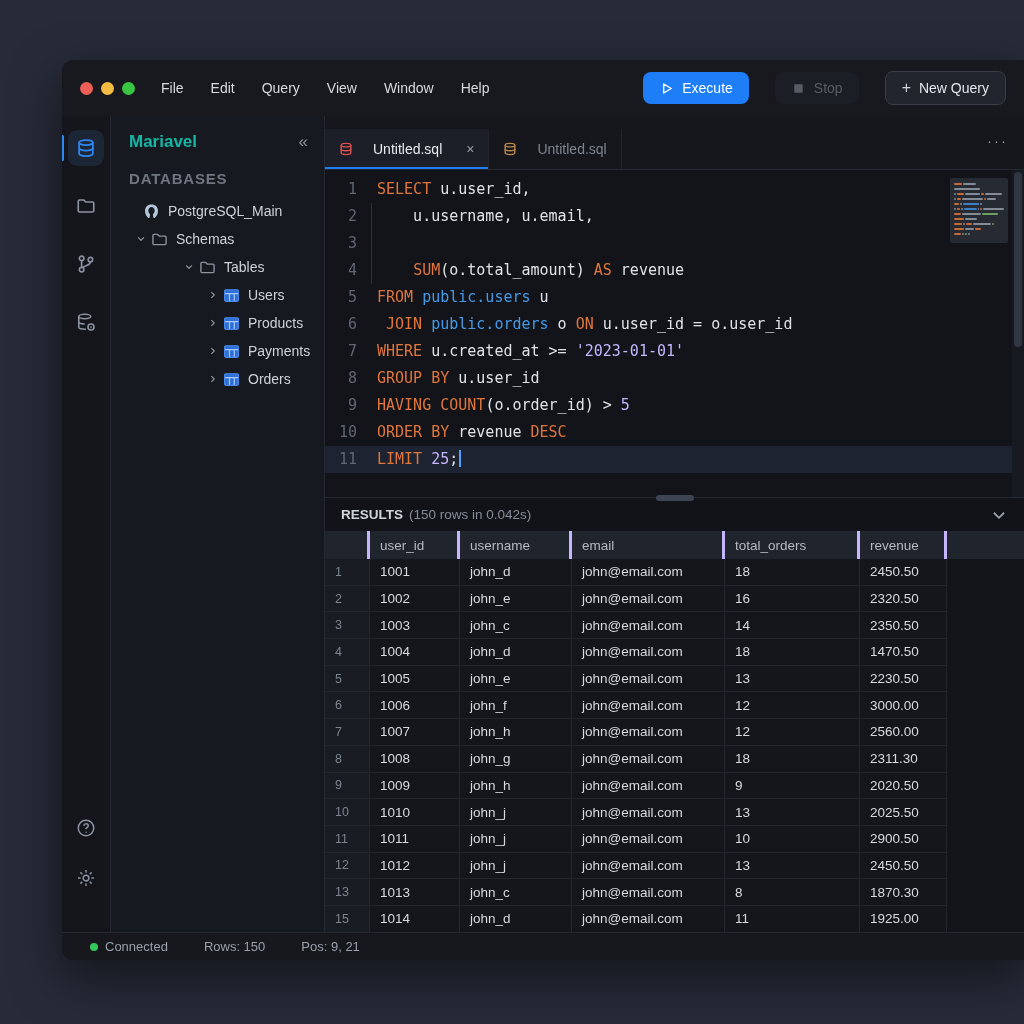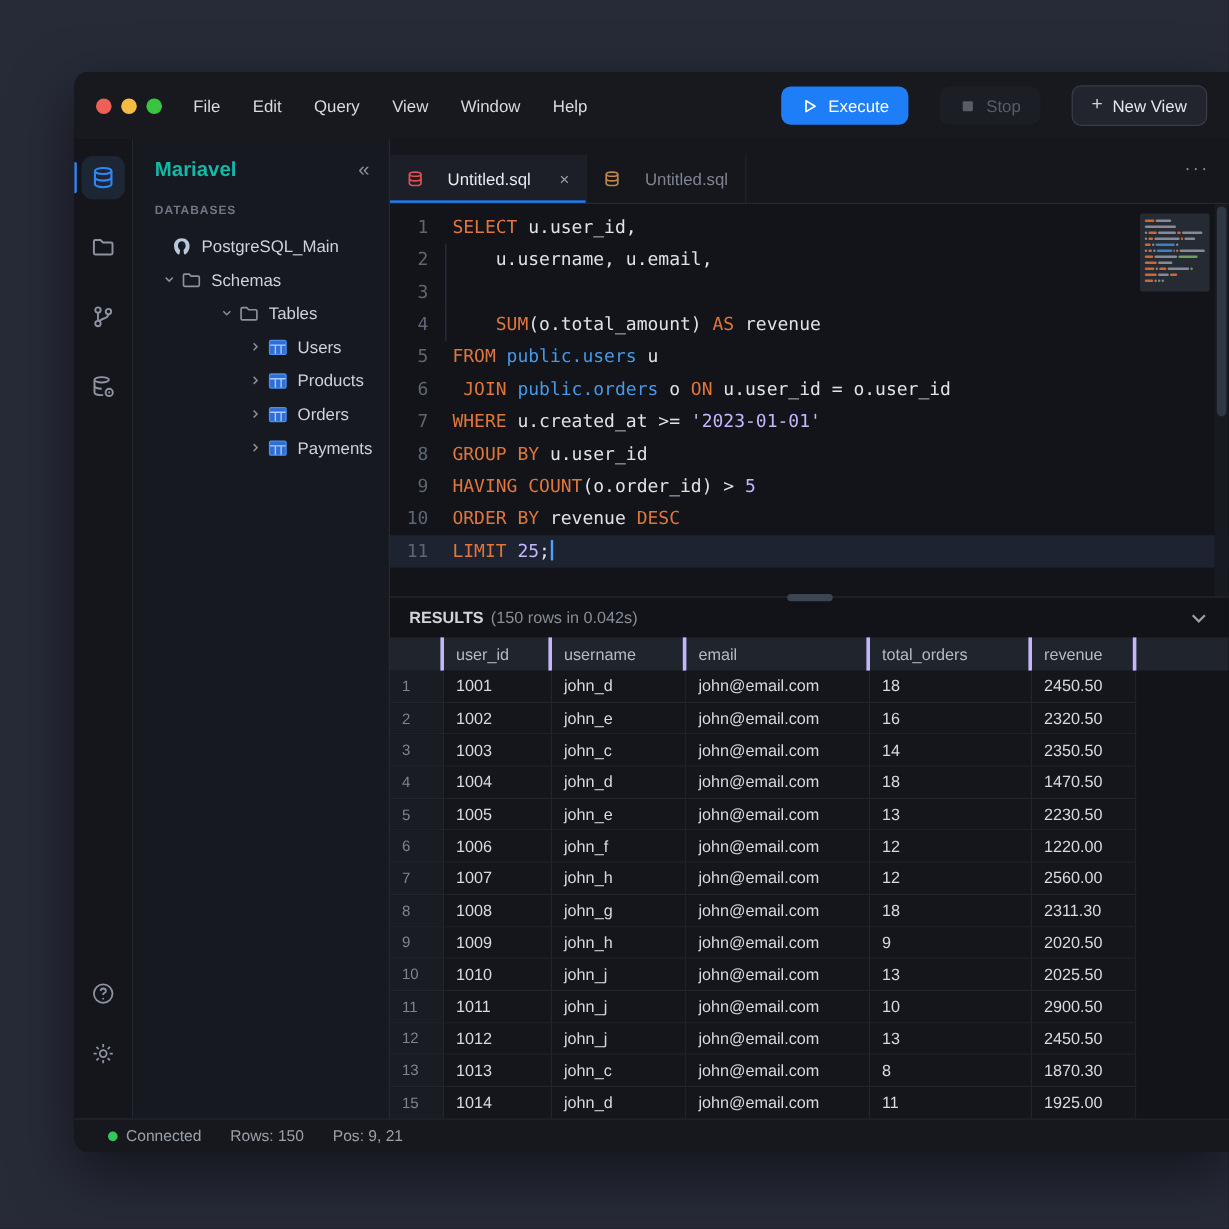--- a/index.html
+++ b/index.html
@@ -35,21 +35,21 @@
   .rail-item .icn { width:20px; height:20px; display:flex; }
   .rail-item.active { background:#1c2634; color:#2f87f6; }
   .rail-item.active::before { content:""; position:absolute; left:-7px; top:5px; width:3px; height:26px; border-radius:2px; background:#2f87f6; }
   .rail-spacer { flex:1; }
   .rail-item.bottom { margin-bottom:14px; }
 
   .sidebar { width:214px; background:#171920; border-right:1px solid #242832; padding:16px 12px; flex:none; overflow:hidden; }
   .sb-head { display:flex; align-items:center; justify-content:space-between; padding:0 4px 14px 6px; }
   .sb-title { color:#14b8a6; font-size:17px; font-weight:700; }
   .sb-collapse { color:#8b919e; font-size:17px; }
-  .sb-section { color:#6f7581; font-size:10px; font-weight:700; letter-spacing:.8px; padding:4px 6px 10px 6px; }
+  .sb-section { color:#6f7581; font-size:15px; font-weight:700; letter-spacing:.8px; padding:4px 6px 10px 6px; }
   .tree-item { display:flex; align-items:center; height:28px; font-size:14px; color:#ced2d9; }
   .tree-item .exp { width:16px; color:#8a8f9a; display:flex; justify-content:center; flex:none; }
   .tree-item .exp svg { width:10px; height:10px; }
   .tree-item .icn { width:17px; height:17px; display:flex; margin:0 8px 0 2px; flex:none; }
   .tree-item .lbl { white-space:nowrap; }
 
   
   .content { flex:1; display:flex; flex-direction:column; min-width:0; }
 
   .tabbar { height:54px; background:#15171d; border-bottom:1px solid #242832; display:flex; align-items:flex-end; flex:none; position:relative; }
@@ -95,21 +95,21 @@
   .grow.header > div { display:flex; align-items:center; padding-left:10px; border-right:3px solid #c4b5fd; }
   .grow.header > div:last-child { border-right:none; }
   .grow.body { height:26.7px; color:#d7dadf; }
   .grow.body > div { display:flex; align-items:center; padding-left:10px; border-right:1px solid #23262e; border-bottom:1px solid #22252d; background:#14161b; }
   .grow.body > .rownum { background:#191c22; color:#7e8591; font-size:12.5px; }
   .grow.body > .blank { background:#121419; border-right:none; border-bottom:none; }
 
   
   .statusbar { height:28px; background:#16181d; border-top:1px solid #242832; display:flex; align-items:center; padding:0 36px 0 28px; flex:none; font-size:13px; color:#9aa0ab; }
   .sb-left { flex:1; }
-  .sb-right { display:flex; align-items:center; gap:24px; }
+  .sb-right { display:flex; align-items:center; gap:36px; }
   .conn { display:flex; align-items:center; gap:7px; }
   .conn-dot { width:8px; height:8px; border-radius:50%; background:#34c759; }
 </style>
 </head>
 <body>
 
 <div class="window">
 
   <div class="menubar">
     <div class="traffic">
@@ -137,21 +137,21 @@
     <button class="btn btn-stop">
       <span class="icn">
           <svg viewBox="0 0 16 16">
             <rect x="3.5" y="3.5" width="9" height="9" rx="1" fill="#575c67"></rect>
           </svg>
         </span>
       <span>Stop</span>
     </button>
     <button class="btn btn-new">
       <span class="plus">+</span>
-      <span>New View</span>
+      <span>New Query</span>
     </button>
   </div>
 
   <div class="main">
 
     <div class="rail">
       <div class="rail-item active">
         <span class="icn">
             <svg viewBox="0 0 16 16" fill="none" stroke="currentColor" stroke-width="1.4">
               <ellipse cx="8" cy="3.6" rx="5.5" ry="2"></ellipse>
@@ -286,36 +286,36 @@
                 <path d="M4 2.5L7.5 6 4 9.5"></path>
               </svg>
             </span>
             <span class="icn">
               <svg viewBox="0 0 16 16">
                 <rect x="1.5" y="2.5" width="13" height="11" rx="1.2" fill="#2e6fd6"></rect>
                 <path d="M1.5 6.2h13M6.1 6.2v7.3M10.6 6.2v7.3" stroke="#a9caff" stroke-width="1.1"></path>
                 <rect x="1.5" y="2.5" width="13" height="11" rx="1.2" fill="none" stroke="#4b8df0"></rect>
               </svg>
             </span>
-            <span class="lbl">Orders</span>
+            <span class="lbl">Payments</span>
           </div>
           <div class="tree-item" style="padding-left: 82px;">
             <span class="exp">
               <svg viewBox="0 0 12 12" fill="none" stroke="#8a8f9a" stroke-width="1.5">
                 <path d="M4 2.5L7.5 6 4 9.5"></path>
               </svg>
             </span>
             <span class="icn">
               <svg viewBox="0 0 16 16">
                 <rect x="1.5" y="2.5" width="13" height="11" rx="1.2" fill="#2e6fd6"></rect>
                 <path d="M1.5 6.2h13M6.1 6.2v7.3M10.6 6.2v7.3" stroke="#a9caff" stroke-width="1.1"></path>
                 <rect x="1.5" y="2.5" width="13" height="11" rx="1.2" fill="none" stroke="#4b8df0"></rect>
               </svg>
             </span>
-            <span class="lbl">Payments</span>
+            <span class="lbl">Orders</span>
           </div>
         </div>
     </div>
 
     <div class="content">
       <div class="tabbar">
         <div id="tabs" style="display:flex;height:40px;">
             <div class="tab active">
               <span class="icn" style="color: rgb(224, 82, 82);">
                 <svg viewBox="0 0 16 16" fill="none" stroke="currentColor" stroke-width="1.6">
@@ -527,21 +527,21 @@
                 <div>13</div>
                 <div>2230.50</div>
                 <div class="blank"></div>
               </div>
               <div class="grow body">
                 <div class="rownum">6</div>
                 <div>1006</div>
                 <div>john_f</div>
                 <div>john@email.com</div>
                 <div>12</div>
-                <div>1220.00</div>
+                <div>3000.00</div>
                 <div class="blank"></div>
               </div>
               <div class="grow body">
                 <div class="rownum">7</div>
                 <div>1007</div>
                 <div>john_h</div>
                 <div>john@email.com</div>
                 <div>12</div>
                 <div>2560.00</div>
                 <div class="blank"></div>

